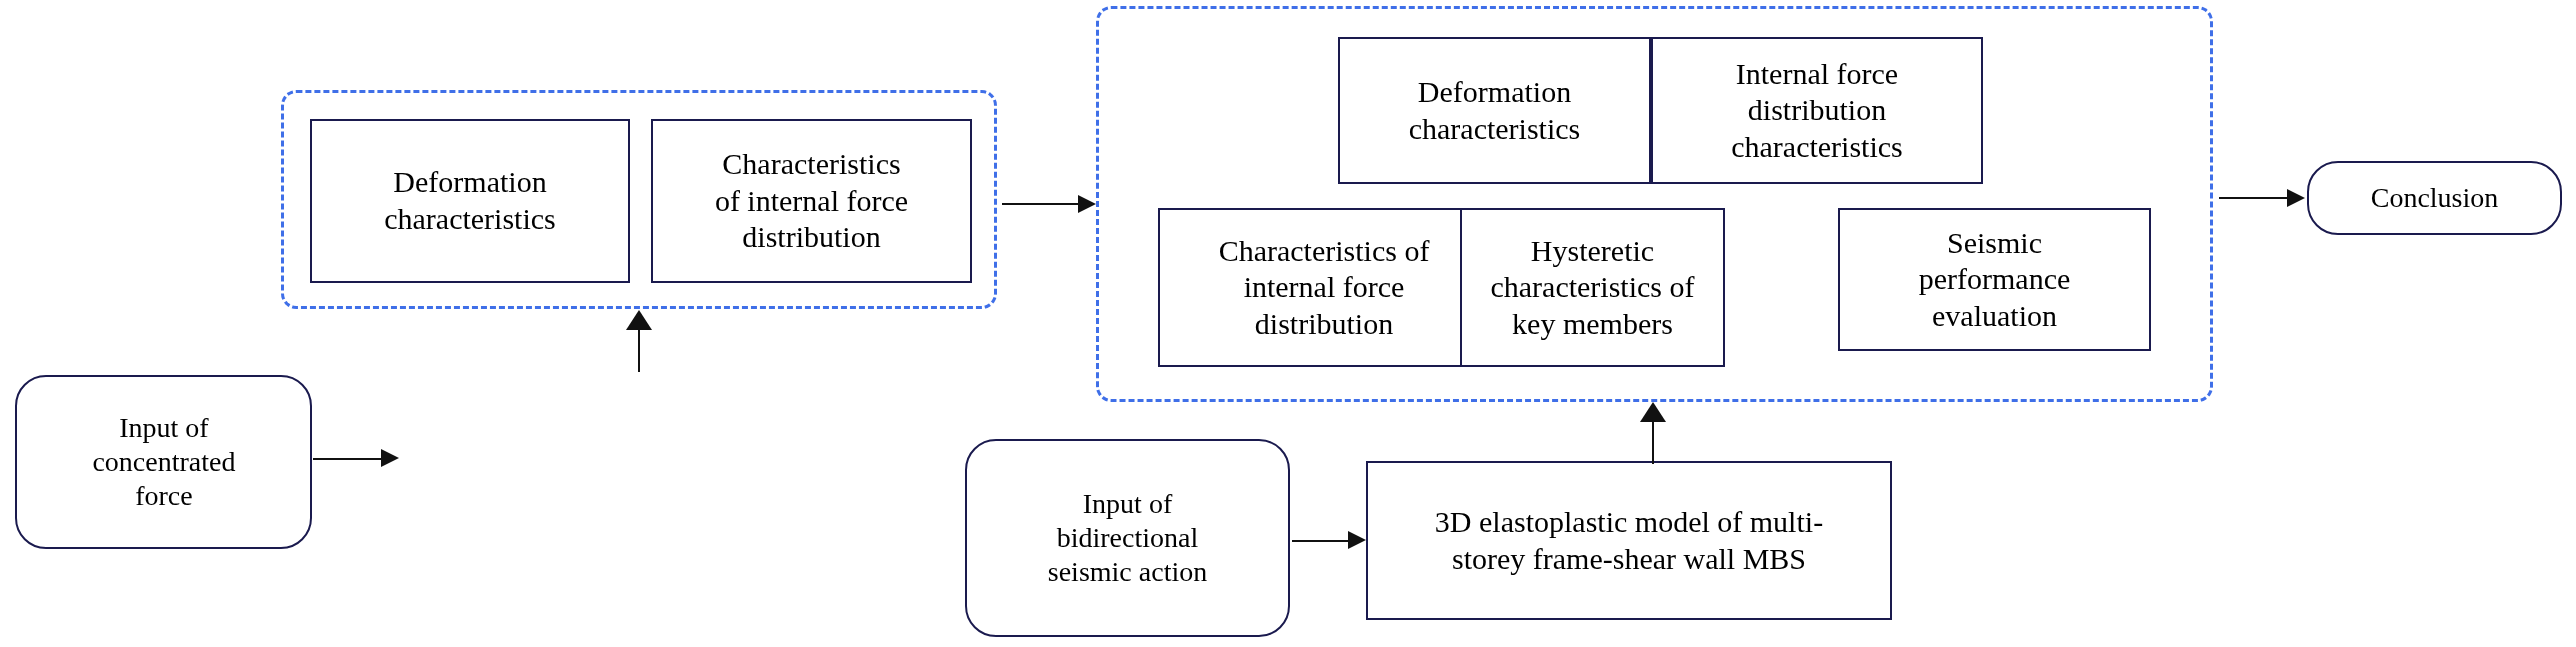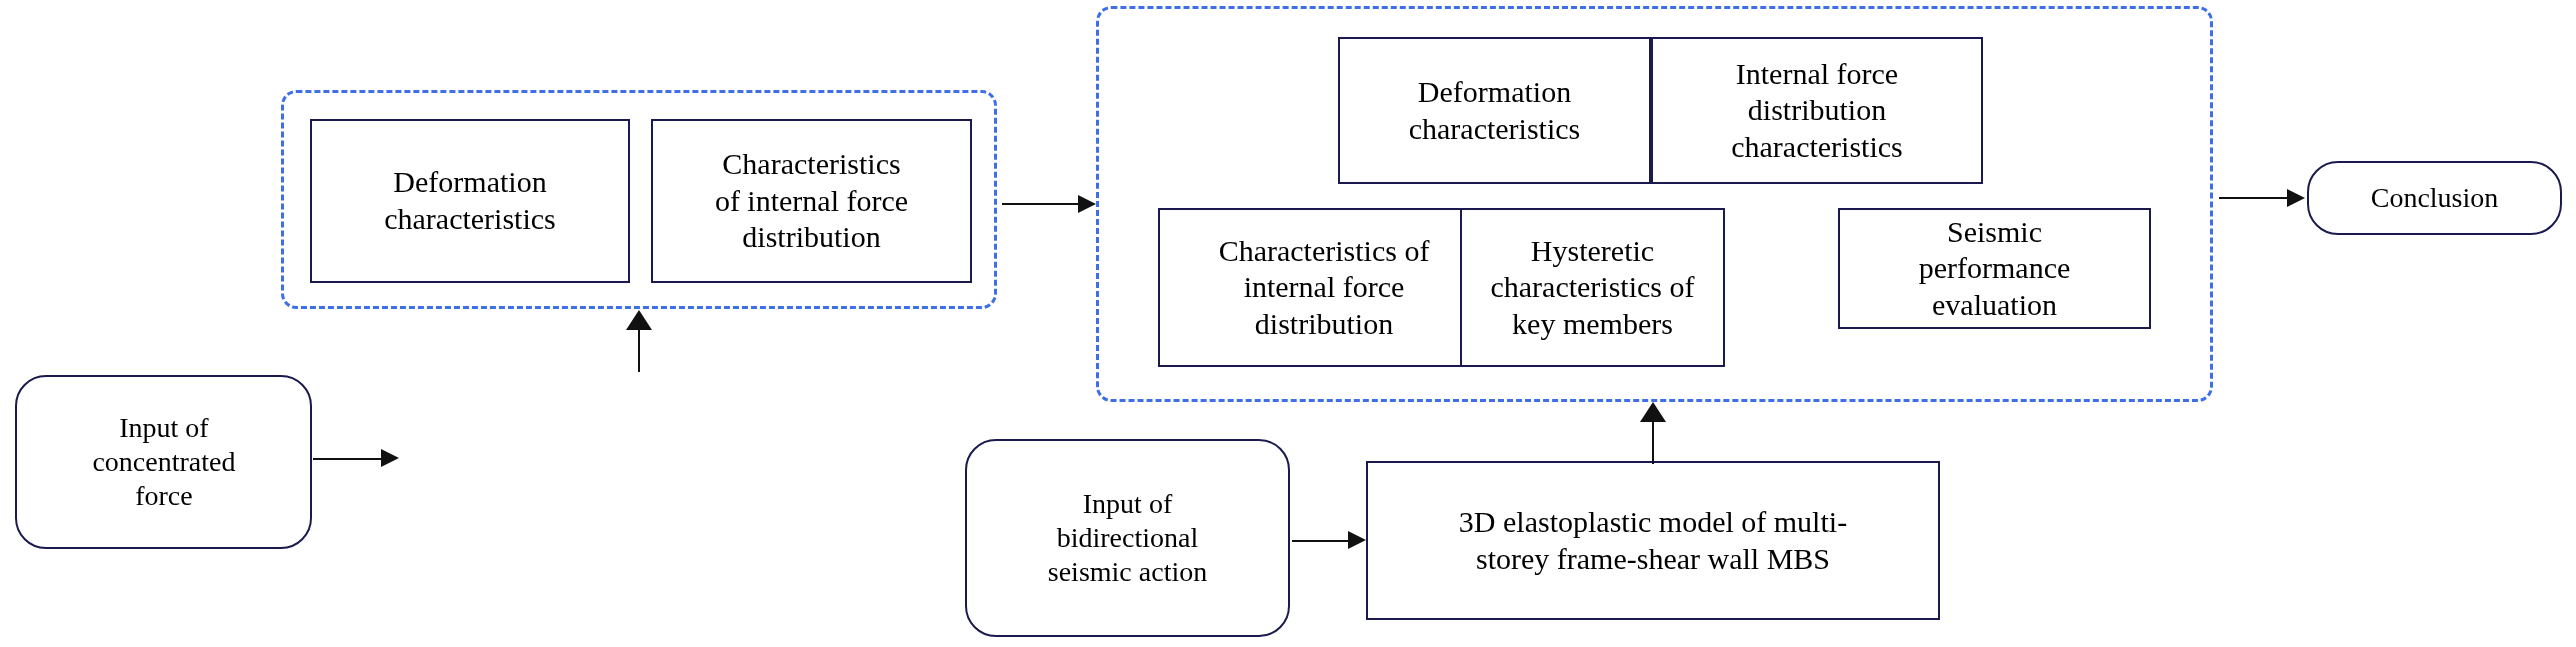--- a/index.html
+++ b/index.html
@@ -107,38 +107,38 @@
   </div>
 
   <div class="node rect fs-mid" style="left:1158px; top:208px; width:332px; height:159px;">
     <span class="label">Characteristics of<br>internal force<br>distribution</span>
   </div>
 
   <div class="node rect fs-mid" style="left:1460px; top:208px; width:265px; height:159px;">
     <span class="label">Hysteretic<br>characteristics of<br>key members</span>
   </div>
 
-  <div class="node rect fs-mid" style="left:1838px; top:208px; width:313px; height:121px;">
+  <div class="node rect fs-mid" style="left:1838px; top:208px; width:313px; height:143px;">
     <span class="label">Seismic<br>performance<br>evaluation</span>
   </div>
 
   <div class="node round fs-big" style="left:2307px; top:161px; width:255px; height:74px;">
     <span class="label">Conclusion</span>
   </div>
 
   <div class="node round fs-big" style="left:15.4px; top:375px; width:297px; height:174px;">
     <span class="label">Input of<br>concentrated<br>force</span>
   </div>
 
 
   <div class="node round fs-big" style="left:965px; top:439px; width:325px; height:198px;">
     <span class="label">Input of<br>bidirectional<br>seismic action</span>
   </div>
 
-  <div class="node rect fs-mid" style="left:1366px; top:461px; width:574px; height:159px;">
+  <div class="node rect fs-mid" style="left:1366px; top:461px; width:526px; height:159px;">
     <span class="label">3D elastoplastic model of multi-<br>storey frame-shear wall MBS</span>
   </div>
 
   <div class="conn">
     <div class="conn-line-h" style="left:313px; top:458px; width:69px;"></div>
     <div class="arrow-right" style="left:381px; top:449px;"></div>
   </div>
 
   <div class="conn">
     <div class="conn-line-v" style="left:638px; top:330px; height:42px;"></div>

